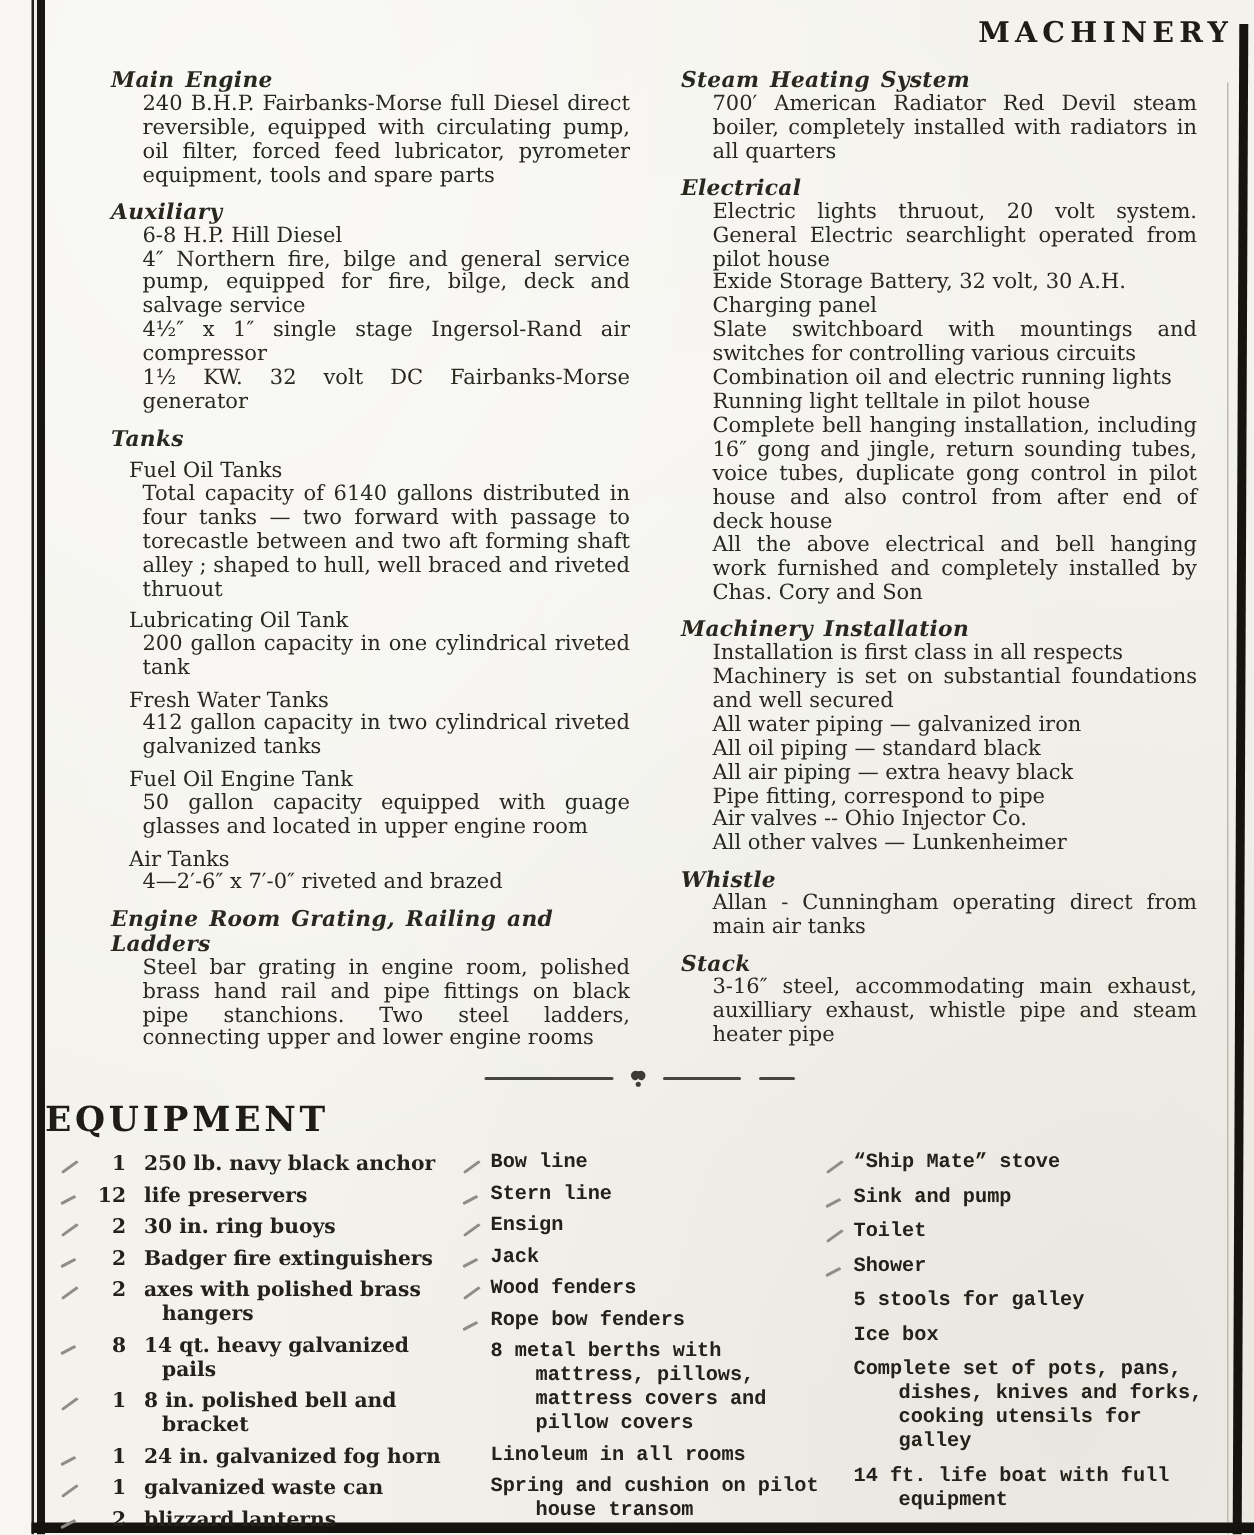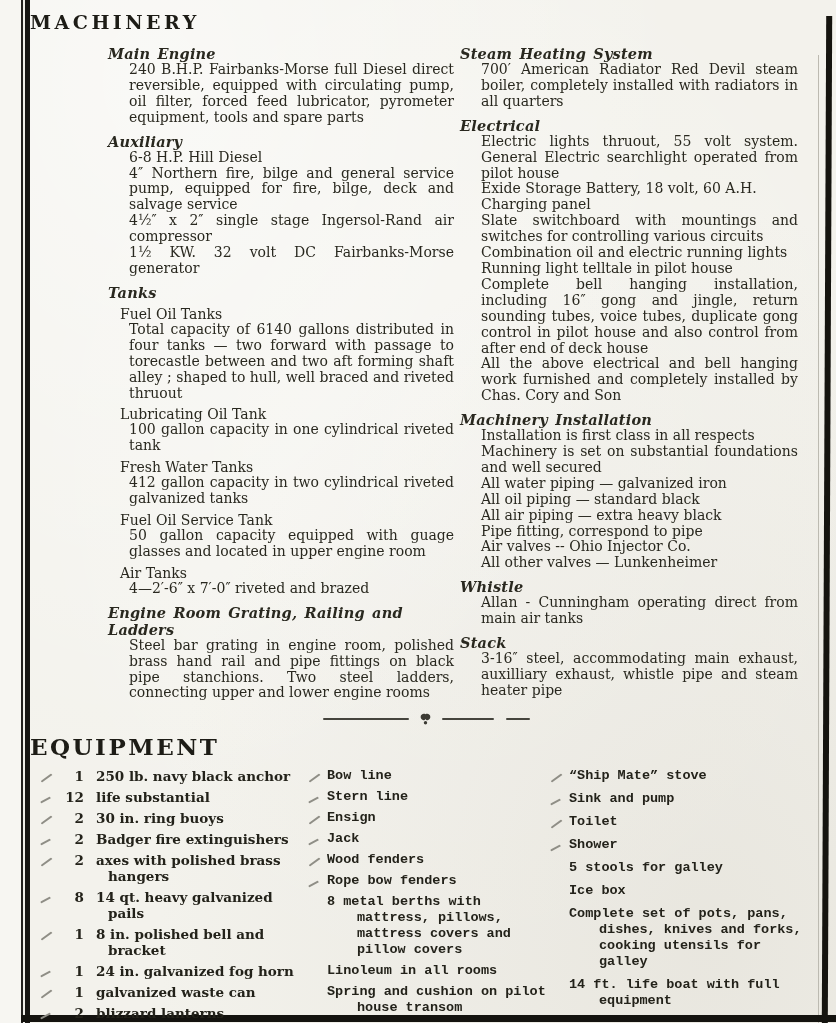--- a/index.html
+++ b/index.html
@@ -22,24 +22,24 @@
   .margin-left{position:absolute;left:0;top:0;bottom:0;width:21px;background:#f7f6f2;}
   .edge-left{position:absolute;left:21px;top:0;bottom:0;width:9px;
     background:linear-gradient(90deg,#23221f 0 2px,#efeee8 2px 4px,#171613 4px 9px);}
   .edge-right-thin{position:absolute;right:17px;top:55px;bottom:0;width:1px;background:#bcbab1;}
   .edge-right{position:absolute;right:6px;top:16px;bottom:0;width:6px;background:#15140f;transform:skewX(-0.25deg);}
   .edge-bottom{position:absolute;left:21px;right:0;bottom:1px;height:7px;background:#14130f;}
 
   .content{position:absolute;left:30px;right:14px;top:0;}
 
   .title{
-    text-align:left;margin:11px 0 5px 0;
+    text-align:right;margin:11px 0 5px 0;
     font-size:19px;font-weight:bold;letter-spacing:3.5px;color:#1d1c16;
   }
-  .cols{display:flex;padding-left:78px;padding-right:24px;gap:6px;}
+  .cols{display:flex;padding-left:44px;padding-right:24px;gap:34px;}
   .col-l{width:346px;flex:none;}
   .col-r{flex:1;min-width:0;}
 
   .sec{margin-top:7px;}
   .sec-h{font-weight:bold;font-style:italic;font-size:14.5px;letter-spacing:.2px;word-spacing:2px;}
   .sec-b,.sec-p{margin:0;padding-left:21px;text-align:justify;font-size:14px;line-height:15.9px;}
   .sub{margin-top:5px;}
   .sub-h{font-size:14px;padding-left:12px;line-height:16px;}
 
   .divider{display:flex;align-items:center;justify-content:center;margin-top:11px;height:14px;}
@@ -90,40 +90,40 @@
 
         <div class="sec">
           <div class="sec-h">Main Engine</div>
           <p class="sec-b">240 B.H.P. Fairbanks-Morse full Diesel direct reversible, equipped with circulating pump, oil filter, forced feed lubricator, pyrometer equipment, tools and spare parts</p>
         </div>
 
         <div class="sec">
           <div class="sec-h">Auxiliary</div>
           <p class="sec-p">6-8 H.P. Hill Diesel</p>
           <p class="sec-p">4″ Northern fire, bilge and general service pump, equipped for fire, bilge, deck and salvage service</p>
-          <p class="sec-p">4½″ x 2″ single stage Ingersol-Rand air compressor</p>
+          <p class="sec-p">4½″ x 1″ single stage Ingersol-Rand air compressor</p>
           <p class="sec-p">1½ KW. 32 volt DC Fairbanks-Morse generator</p>
         </div>
 
         <div class="sec">
           <div class="sec-h">Tanks</div>
           <div class="sub">
             <div class="sub-h">Fuel Oil Tanks</div>
             <p class="sec-b">Total capacity of 6140 gallons distributed in four tanks — two forward with passage to torecastle between and two aft forming shaft alley ; shaped to hull, well braced and riveted thruout</p>
           </div>
           <div class="sub">
             <div class="sub-h">Lubricating Oil Tank</div>
-            <p class="sec-b">100 gallon capacity in one cylindrical riveted tank</p>
+            <p class="sec-b">200 gallon capacity in one cylindrical riveted tank</p>
           </div>
           <div class="sub">
             <div class="sub-h">Fresh Water Tanks</div>
             <p class="sec-b">412 gallon capacity in two cylindrical riveted galvanized tanks</p>
           </div>
           <div class="sub">
-            <div class="sub-h">Fuel Oil Service Tank</div>
+            <div class="sub-h">Fuel Oil Engine Tank</div>
             <p class="sec-b">50 gallon capacity equipped with guage glasses and located in upper engine room</p>
           </div>
           <div class="sub">
             <div class="sub-h">Air Tanks</div>
             <p class="sec-b">4—2′-6″ x 7′-0″ riveted and brazed</p>
           </div>
         </div>
 
         <div class="sec">
           <div class="sec-h">Engine Room Grating, Railing and Ladders</div>
@@ -134,22 +134,22 @@
 
       <div class="col-r">
 
         <div class="sec">
           <div class="sec-h">Steam Heating System</div>
           <p class="sec-b">700′ American Radiator Red Devil steam boiler, completely installed with radiators in all quarters</p>
         </div>
 
         <div class="sec">
           <div class="sec-h">Electrical</div>
-          <p class="sec-b">Electric lights thruout, 55 volt system.  General Electric searchlight operated from pilot house</p>
-          <p class="sec-p">Exide Storage Battery, 18 volt, 60 A.H.</p>
+          <p class="sec-b">Electric lights thruout, 20 volt system.  General Electric searchlight operated from pilot house</p>
+          <p class="sec-p">Exide Storage Battery, 32 volt, 30 A.H.</p>
           <p class="sec-p">Charging panel</p>
           <p class="sec-b">Slate switchboard with mountings and switches for controlling various circuits</p>
           <p class="sec-p">Combination oil and electric running lights</p>
           <p class="sec-p">Running light telltale in pilot house</p>
           <p class="sec-b">Complete bell hanging installation, including 16″ gong and jingle, return sounding tubes, voice tubes, duplicate gong control in pilot house and also control from after end of deck house</p>
           <p class="sec-b">All the above electrical and bell hanging work furnished and completely installed by Chas. Cory and Son</p>
         </div>
 
         <div class="sec">
           <div class="sec-h">Machinery Installation</div>
@@ -192,21 +192,21 @@
 
       <div class="eq-c1">
         <div class="eq-row">
           <span class="check checked"></span>
           <span class="qty">1</span>
           <span class="txt">250 lb. navy black anchor</span>
         </div>
         <div class="eq-row">
           <span class="check checked"></span>
           <span class="qty">12</span>
-          <span class="txt">life substantial</span>
+          <span class="txt">life preservers</span>
         </div>
         <div class="eq-row">
           <span class="check checked"></span>
           <span class="qty">2</span>
           <span class="txt">30 in. ring buoys</span>
         </div>
         <div class="eq-row">
           <span class="check checked"></span>
           <span class="qty">2</span>
           <span class="txt">Badger fire extinguishers</span>

